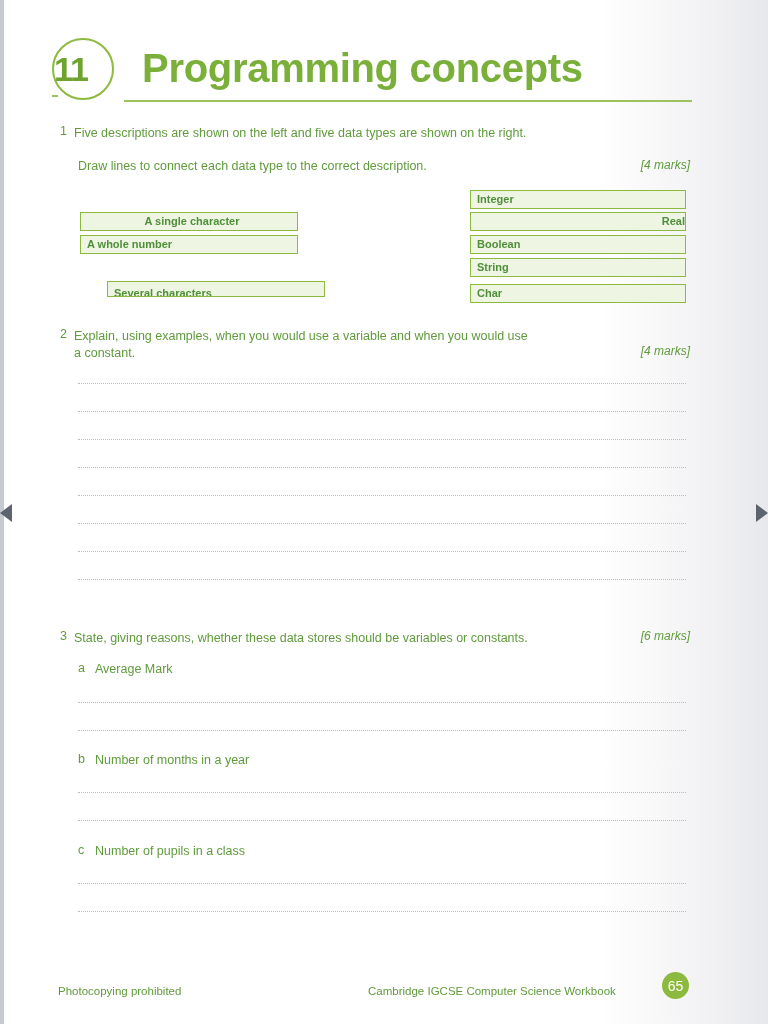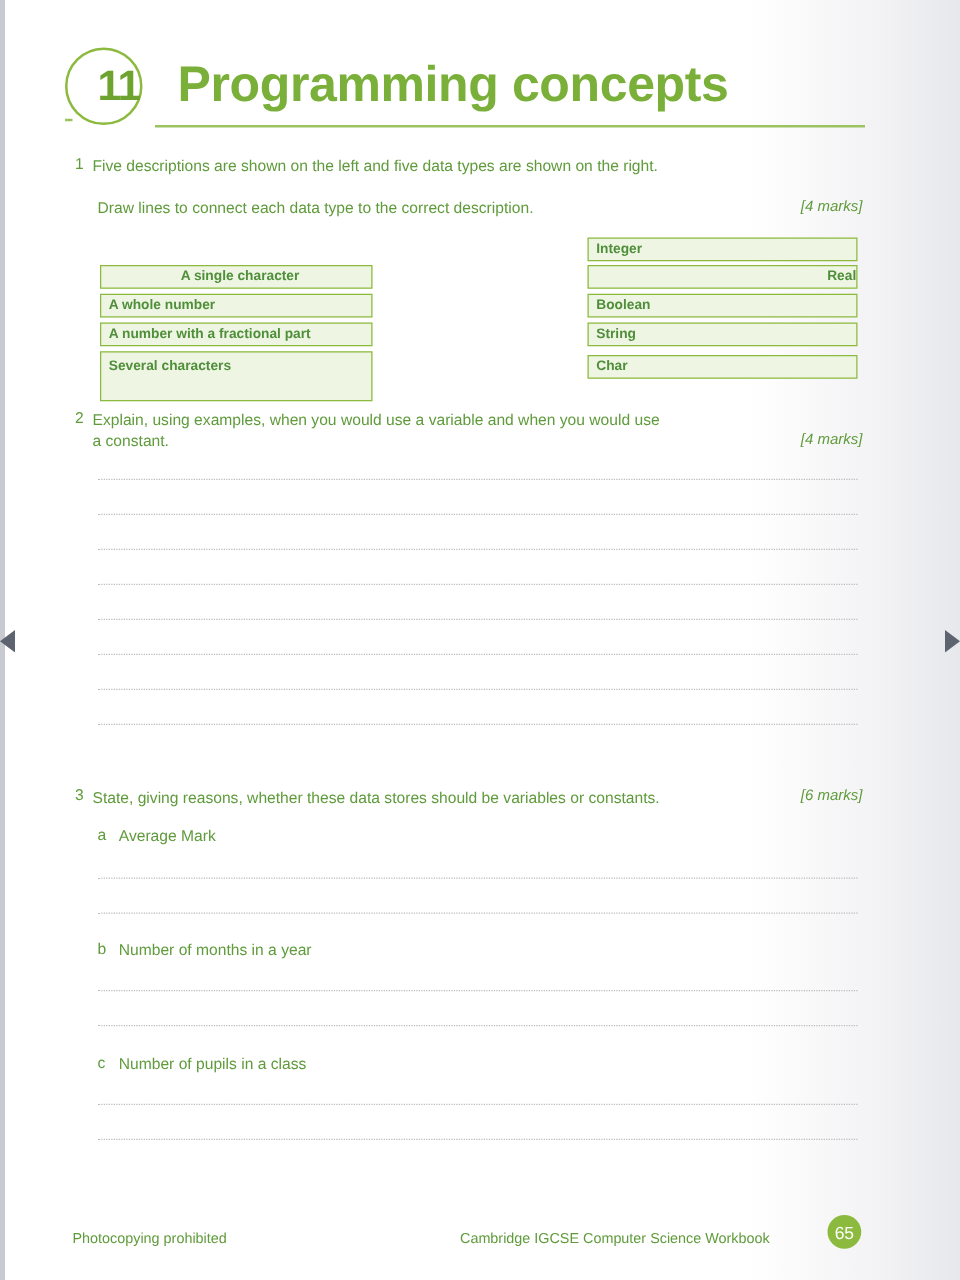--- a/index.html
+++ b/index.html
@@ -51,21 +51,21 @@
   }
   .chapter-circle {
     position: absolute;
     left: 0; top: 0;
     width: 62px; height: 62px;
     border: 2px solid #8cba3f;
     border-radius: 50%;
     box-sizing: border-box;
     display: flex;
     align-items: center;
-    justify-content: flex-end;
+    justify-content: flex-start;
   }
   .chapter-number {
     font-size: 34px;
     font-weight: bold;
     color: #6ea32f;
     line-height: 1;
     letter-spacing: -1px;
   }
   .chapter-title {
     position: absolute;
@@ -122,22 +122,23 @@
     background: #eef5e2;
     color: #4f8f3a;
     font-size: 11px;
     font-weight: bold;
     line-height: 17px;
     padding-left: 6px;
     overflow: hidden;
     white-space: nowrap;
   }
   .box.tall {
-    height: 40px;
+    height: 16px;
     line-height: 22px;
+    margin-left: 27px;
   }
   .box-left { left: 80px; width: 218px; }
   .box-right { left: 470px; width: 216px; }
 
   
   .dots {
     position: absolute;
     left: 78px;
     width: 608px;
     height: 0;
@@ -192,21 +193,20 @@
   </div>
   <div class="header-rule-short"></div>
 
   <div class="q-num" style="left:60px; top:124px;">1</div>
   <div class="q" style="left:74px; top:124px;">Five descriptions are shown on the left and five data types are shown on the right.</div>
   <div class="q" style="left:78px; top:157px;">Draw lines to connect each data type to the correct description.</div>
   <div class="marks" style="top:158px;">[4 marks]</div>
 
   <div class="box box-left" style="top:212px;text-align:center;">A single character</div>
   <div class="box box-left" style="top:235px;">A whole number</div>
-  <div class="box box-left" style="top:258px;">A number with a fractional part</div>
   <div class="box box-left tall" style="top:281px;">Several characters</div>
 
   <div class="box box-right" style="top:190px;">Integer</div>
   <div class="box box-right" style="top:212px;text-align:right;">Real</div>
   <div class="box box-right" style="top:235px;">Boolean</div>
   <div class="box box-right" style="top:258px;">String</div>
   <div class="box box-right" style="top:284px;">Char</div>
 
   <div class="q-num" style="left:60px; top:327px;">2</div>
   <div class="q" style="left:74px; top:327px;">Explain, using examples, when you would use a variable and when you would use</div>

